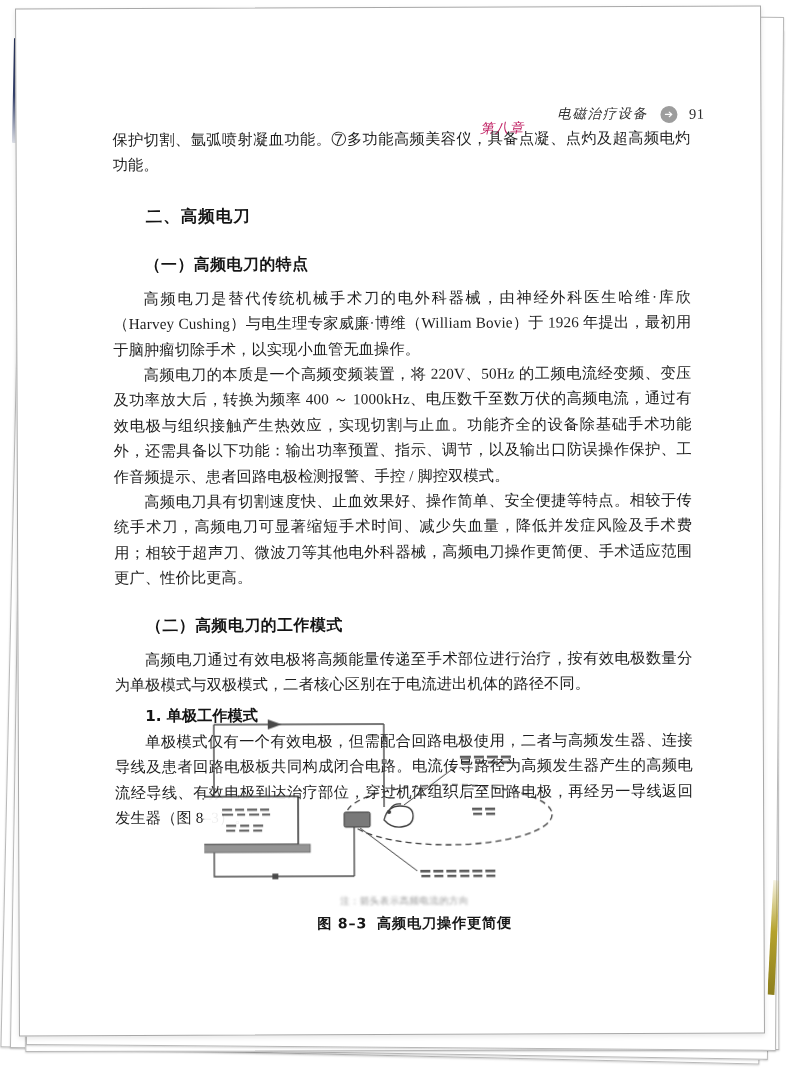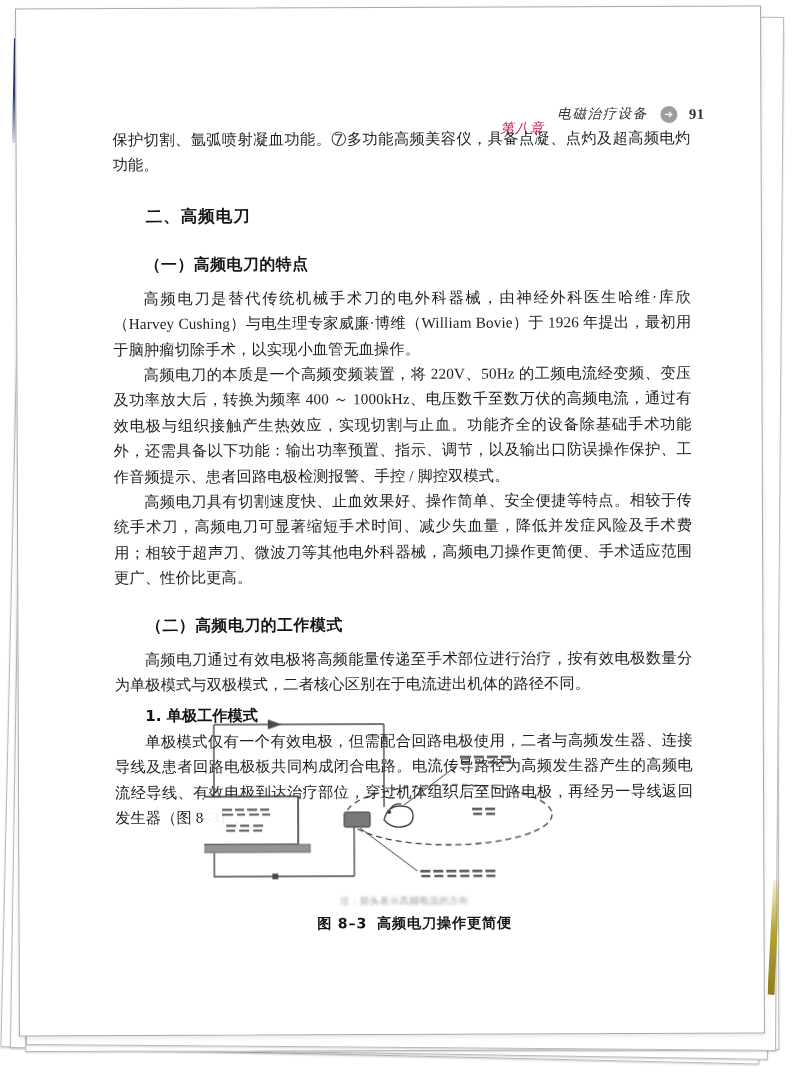--- a/index.html
+++ b/index.html
@@ -87,36 +87,36 @@
     font-size: 13.5px;
     letter-spacing: 1.2px;
     color: #be185d;
     margin-top: 28px;
   }
   .rh-title {
     font-style: italic;
     font-size: 13.5px;
     letter-spacing: 1.6px;
     color: #2e2e2e;
-    margin-left: 4px;
+    margin-left: 24px;
   }
   .rh-arrow {
     display: inline-flex;
     align-items: center;
     justify-content: center;
     width: 17px;
     height: 17px;
     border-radius: 50%;
     background: #9d9d9d;
     margin: 0 3px;
   }
   .rh-arrow svg { display: block; }
   .rh-page {
     font-size: 14.5px;
-    font-weight: 700;
+    font-weight: 400;
     color: #2b2b2b;
     font-family: "Liberation Serif", serif;
     letter-spacing: 0.5px;
   }
 
   
   .body-col {
     position: absolute;
     left: 96px;
     top: 118px;

